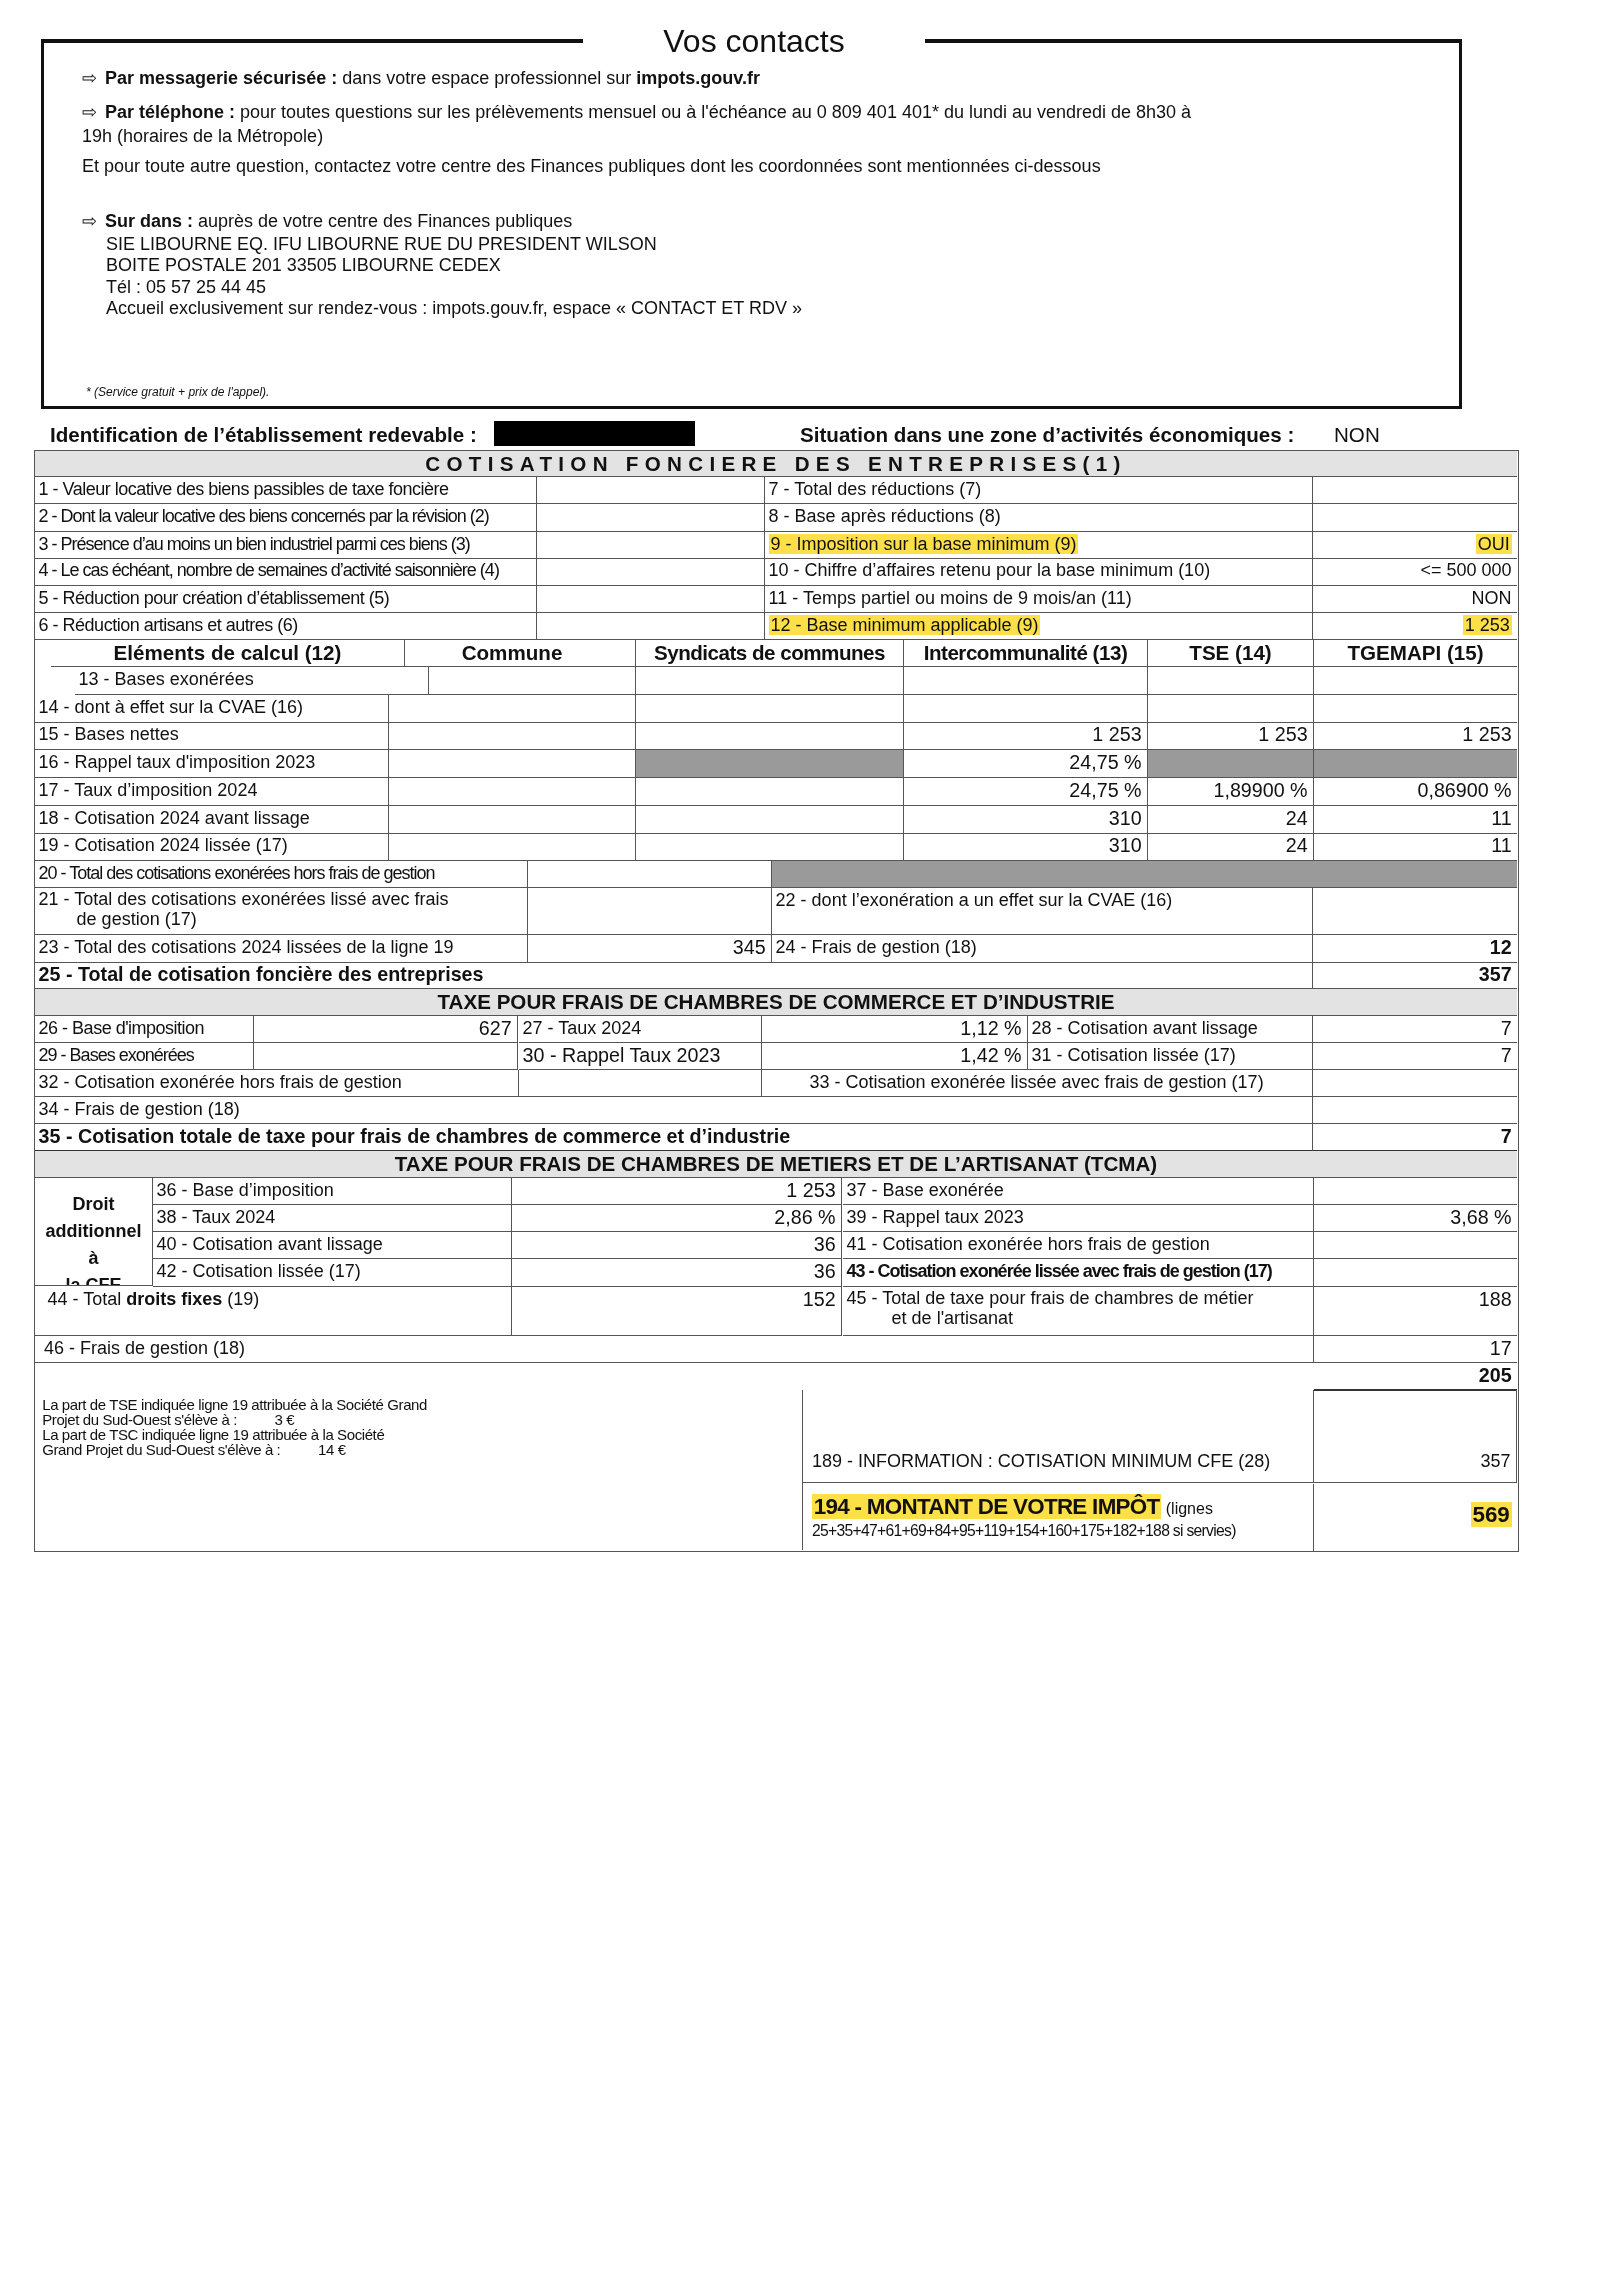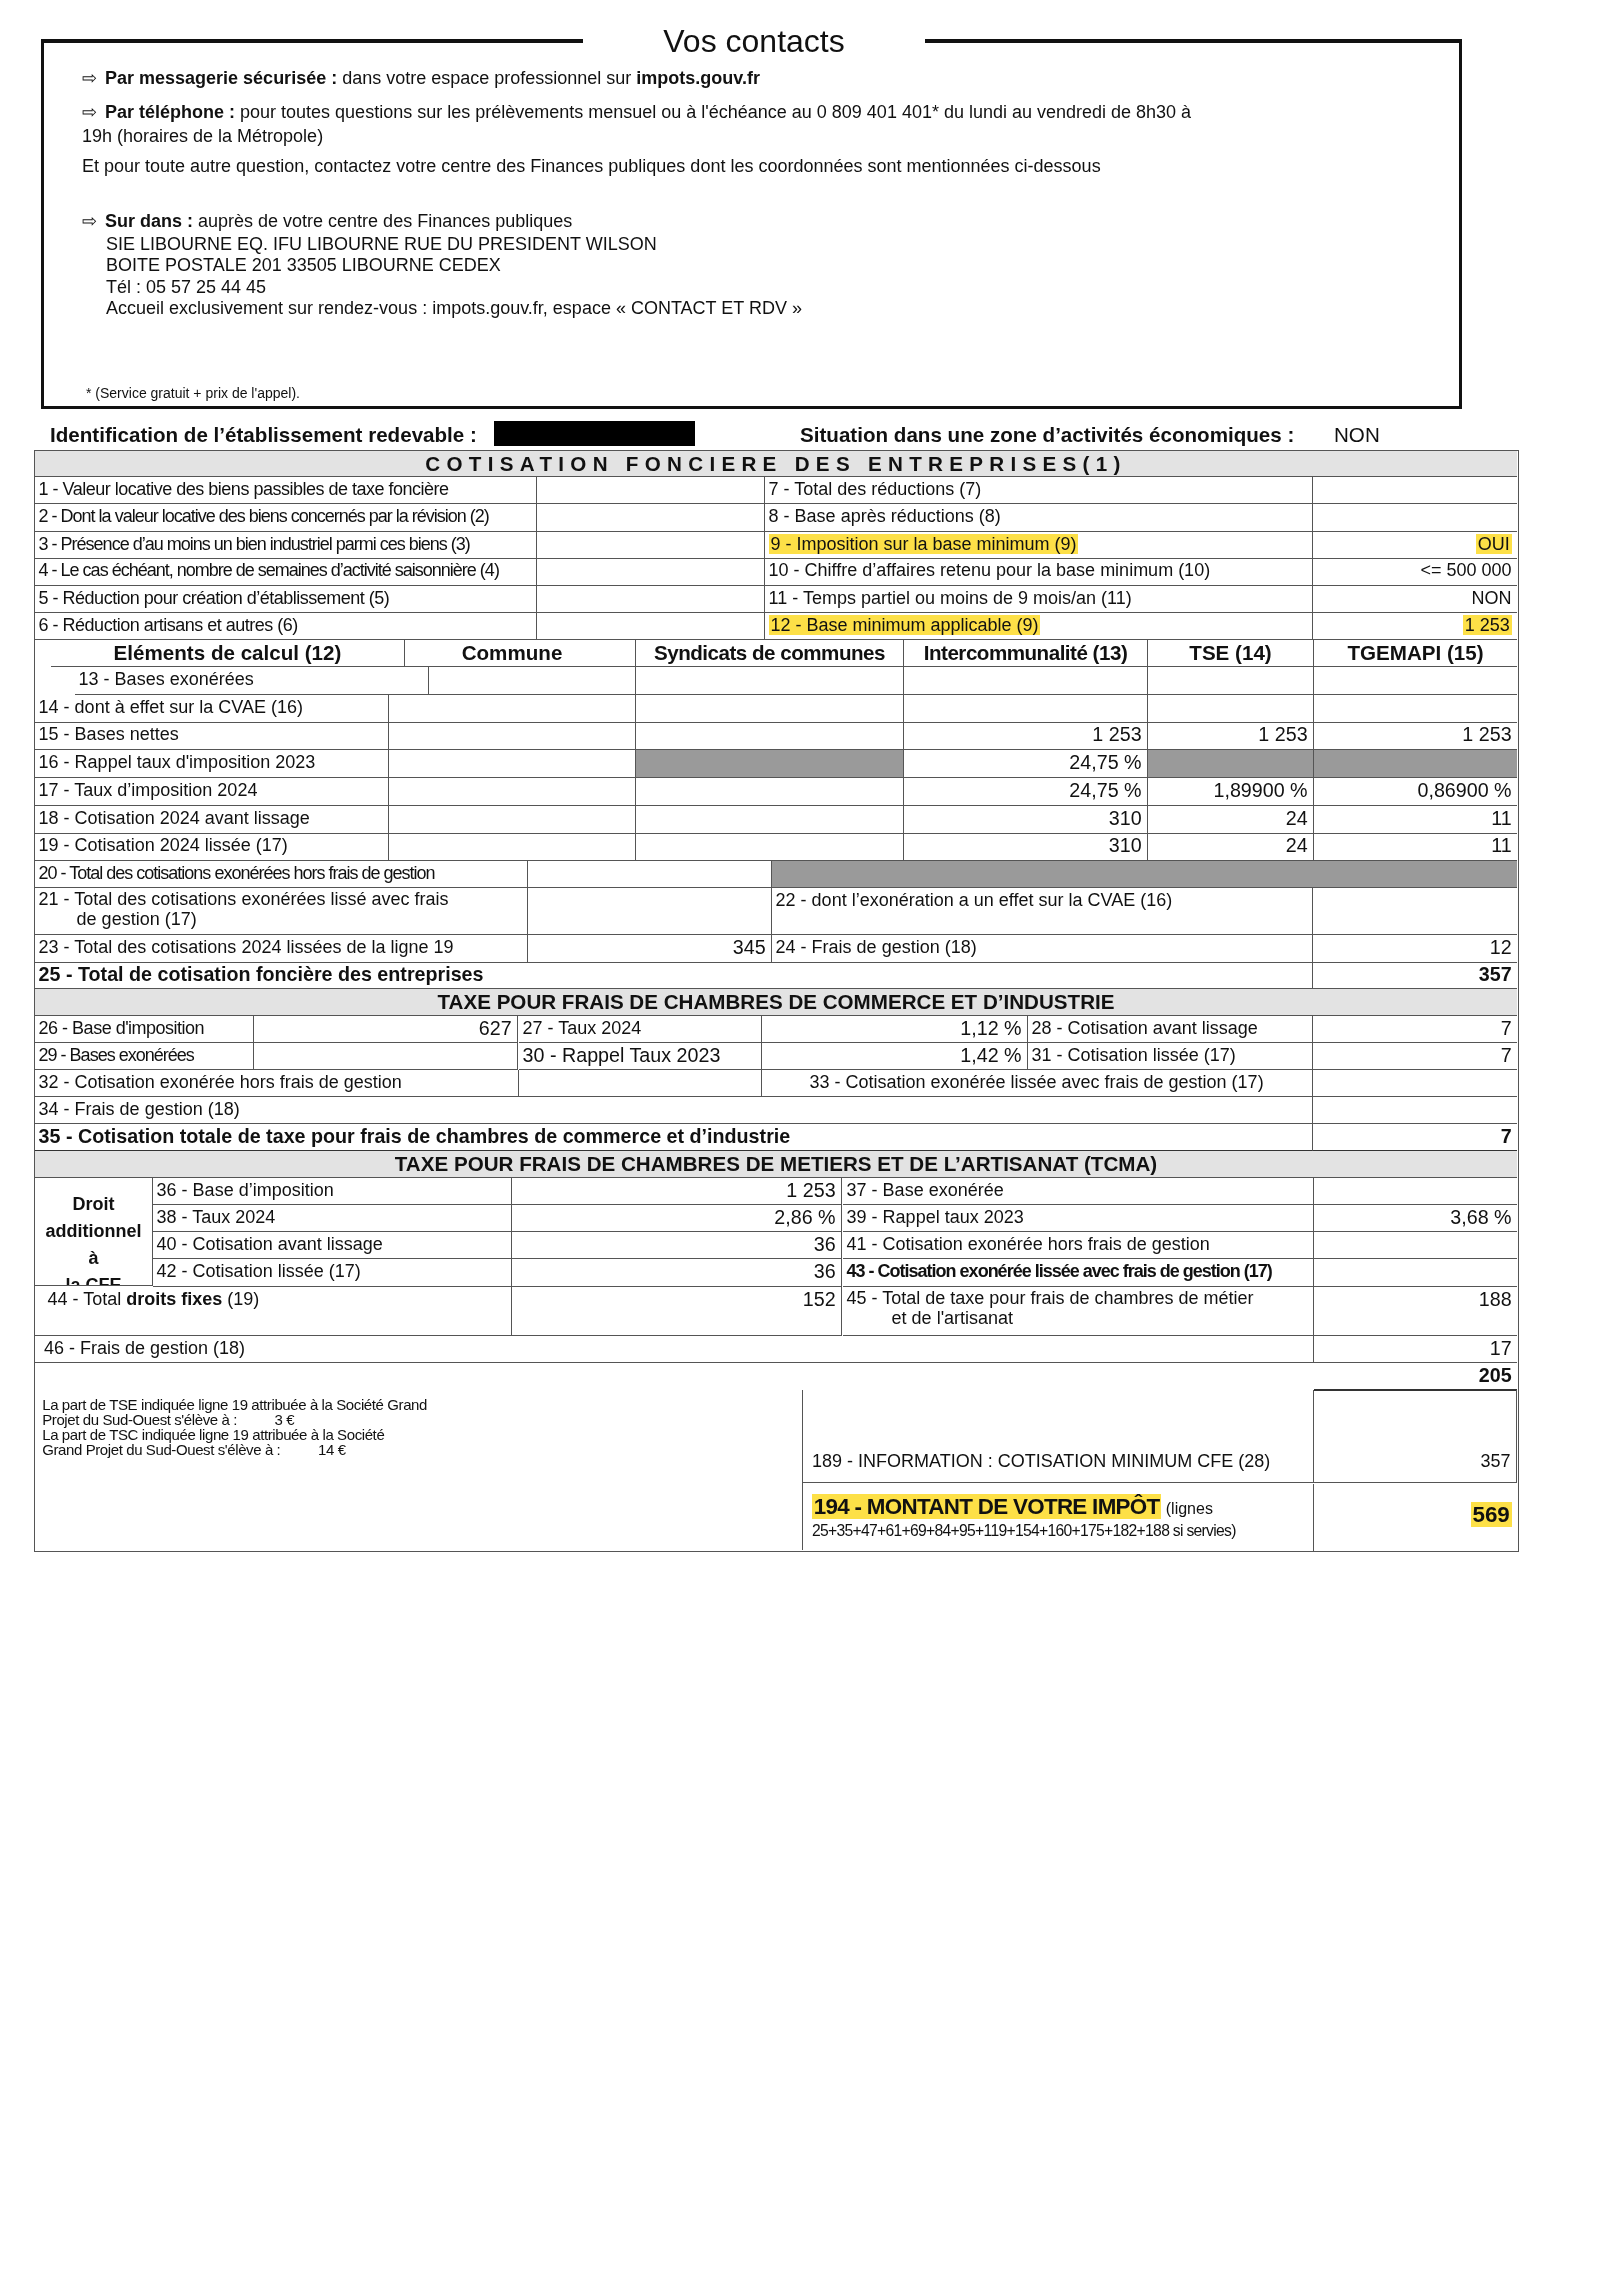--- a/index.html
+++ b/index.html
@@ -8,21 +8,21 @@
 
   
   .contacts-box { position: absolute; left: 41px; top: 41px; width: 1421px; height: 368px; border: 3.6px solid #111; border-top: none; }
   .contacts-top-left { position: absolute; left: 41px; top: 39px; width: 542px; height: 3.6px; background: #111; }
   .contacts-top-right { position: absolute; left: 925px; top: 39px; width: 537px; height: 3.6px; background: #111; }
   .contacts-title { position: absolute; left: 583px; top: 23px; width: 342px; text-align: center; font-size: 32px; line-height: 36px; }
   .c-line { position: absolute; left: 82px; font-size: 18px; line-height: 21.5px; white-space: nowrap; }
   .c-line b { font-weight: bold; }
   .arrow { display: inline-block; width: 23px; font-size: 18px; }
   .c-indent { left: 106px; }
-  .c-note { position: absolute; left: 86px; top: 385px; font-size: 14px; }
+  .c-note { position: absolute; left: 86px; top: 385px; font-size: 12px; font-style: italic; }
 
   
   .ident { position: absolute; top: 421px; font-size: 20.6px; font-weight: bold; line-height: 27px; }
   .ident-redact { position: absolute; left: 494px; top: 421px; width: 201px; height: 25px; background: #000; }
   .zone-val { position: absolute; left: 1334px; top: 421px; font-size: 20.6px; line-height: 27px; }
 
   
   .tbl { position: absolute; left: 34px; width: 1485px; border-left: 1.3px solid #555; border-right: 1.3px solid #555; }
   .cell { position: absolute; border-right: 1.3px solid #555; border-bottom: 1.3px solid #555; font-size: 18px; line-height: 25px; padding: 0 3.6px; white-space: nowrap; overflow: hidden; }
   .cell.nb-r { border-right: none; }
@@ -162,21 +162,21 @@
     <div>21 - Total des cotisations exonérées lissé avec frais</div>
     <div style="padding-left:38px;">de gestion (17)</div>
   </div>
   <div class="cell num" style="left:493px; top:437px; width:244px; height:47px;"></div>
   <div class="cell" style="left:737px; top:437px; width:541px; height:47px;">22 - dont l’exonération a un effet sur la CVAE (16)</div>
   <div class="cell num nb-r" style="left:1278px; top:437px; width:204px; height:47px;"></div>
 
   <div class="cell" style="left:0; top:484px; width:493px; height:28px;">23 - Total des cotisations 2024 lissées de la ligne 19</div>
   <div class="cell num big" style="left:493px; top:484px; width:244px; height:28px;">345</div>
   <div class="cell" style="left:737px; top:484px; width:541px; height:28px;">24 - Frais de gestion (18)</div>
-  <div class="cell num big nb-r" style="left:1278px; top:484px; width:204px; height:28px;">12</div>
+  <div class="cell num big nb-r" style="left:1278px; top:484px; width:204px; height:28px;font-weight:bold;">12</div>
 
   <div class="cell bold big" style="left:0; top:511px; width:1278px; height:27px;">25 - Total de cotisation foncière des entreprises</div>
   <div class="cell num bold big nb-r" style="left:1278px; top:511px; width:204px; height:27px;">357</div>
 
   <div class="cell hdr nb-r" style="left:0; top:538px; width:1482px; height:27px;">TAXE POUR FRAIS DE CHAMBRES DE COMMERCE ET D’INDUSTRIE</div>
 
   <div class="cell condensed" style="left:0; top:565px; width:219px; height:27px;">26 - Base d'imposition</div>
   <div class="cell num big" style="left:219px; top:565px; width:264px; height:27px;">627</div>
   <div class="cell" style="left:484px; top:565px; width:243px; height:27px;">27 - Taux 2024</div>
   <div class="cell num big" style="left:726px; top:565px; width:267px; height:27px;">1,12 %</div>

